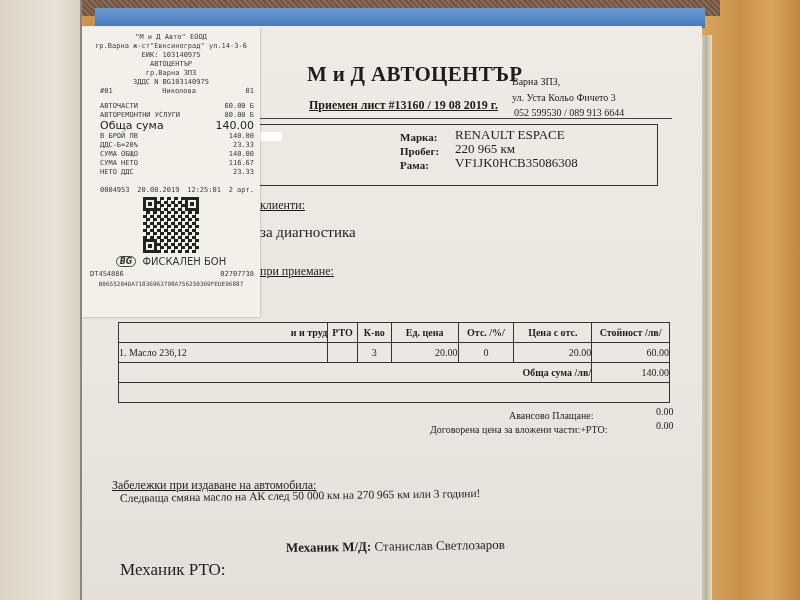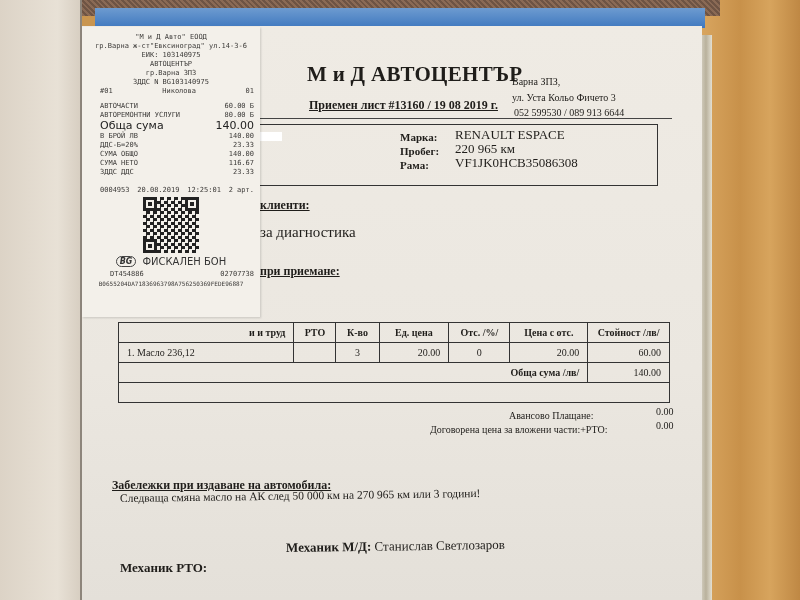--- a/index.html
+++ b/index.html
@@ -31,26 +31,26 @@
   .doc-title { position: absolute; left: 227px; top: 72px; font-size: 12px; font-weight: bold; text-decoration: underline; }
   .header-rule { position: absolute; left: 0; top: 92px; width: 590px; height: 1px; background: #444; }
 
   .vehicle-box { position: absolute; left: 38px; top: 98px; width: 536px; height: 60px;
     border: 1px solid #333; }
   .redact { position: absolute; left: 170px; top: 106px; width: 30px; height: 9px; background: #fff; }
   .zero-frag { position: absolute; left: 168px; top: 116px; font-size: 12px; }
   .v-labels { position: absolute; left: 318px; top: 104px; font-size: 11px; font-weight: bold; line-height: 14px; }
   .v-values { position: absolute; left: 373px; top: 102px; font-size: 13px; line-height: 14px; }
 
-  .section-h { position: absolute; font-size: 12px; font-weight: bold; text-decoration: underline; }
+  .section-h { position: absolute; font-size: 12px; font-weight: normal; text-decoration: underline; }
   .plain { position: absolute; font-size: 15px; }
 
   table.items { position: absolute; left: 36px; top: 296px; width: 552px; border-collapse: collapse;
     font-size: 10px; }
-  table.items td, table.items th { border: 1px solid #333; padding: 0 8px; height: 19px; }
+  table.items td, table.items th { border: 1px solid #333; padding: 0 0; height: 19px; }
   table.items th { font-weight: bold; font-size: 10px; }
   .r { text-align: right; } .c { text-align: center; }
   .empty-row td { height: 20px; }
 
   .totals { position: absolute; font-size: 10px; }
 
   
   .receipt { position: absolute; left: 82px; top: 27px; width: 178px; height: 290px;
     background: #f3f0ea; color: #3c3a38;
     font-family: "DejaVu Sans Mono", monospace; font-size: 7px; line-height: 9px;
@@ -135,21 +135,21 @@
     </table>
 
   <div class="totals" style="left:427px; top:384px;">Авансово Плащане:</div>
   <div class="totals" style="left:574px; top:380px;">0.00</div>
   <div class="totals" style="left:348px; top:398px;">Договорена цена за вложени части:+РТО:</div>
   <div class="totals" style="left:574px; top:394px;">0.00</div>
 
   <div class="section-h" style="left:30px; top:452px;">Забележки при издаване на автомобила:</div>
   <div class="plain" style="left:38px; top:466px; font-size:11.5px; transform: rotate(-0.8deg); transform-origin: left;">Следваща смяна масло на АК след 50 000 км на 270 965 км или 3 години!</div>
 
-  <div class="section-h" style="left:38px; top:534px; text-decoration:none; font-size:13px;">Механик РТО:</div>
+  <div class="section-h" style="left:38px; top:534px; text-decoration:none; font-size:17px;">Механик РТО:</div>
   <div style="position:absolute; left:204px; top:514px; font-size:13px; transform: rotate(-0.8deg); transform-origin:left;">
     <b>Механик М/Д:</b>
     <span>Станислав Светлозаров</span>
   </div>
 </div>
 
 <div class="receipt">
   <div style="height:6px;"></div>
   <div class="rc">"М и Д Авто" ЕООД</div>
   <div class="rc">гр.Варна ж-ст"Евксиноград" ул.14-3-6</div>
@@ -185,37 +185,37 @@
   </div>
   <div class="rrow">
     <span>СУМА ОБЩО</span>
     <span>140.00</span>
   </div>
   <div class="rrow">
     <span>СУМА НЕТО</span>
     <span>116.67</span>
   </div>
   <div class="rrow">
-    <span>ЗДДС ДДС</span>
+    <span>НЕТО ДДС</span>
     <span>23.33</span>
   </div>
   <div style="height:9px;"></div>
   <div class="rrow">
     <span>0004953</span>
     <span>20.08.2019</span>
     <span>12:25:01</span>
     <span>2 арт.</span>
   </div>
   <div class="qr">
     <div class="f" style="left:0; top:0;"></div>
     <div class="f" style="right:0; top:0;"></div>
     <div class="f" style="left:0; bottom:0;"></div>
   </div>
   <div class="fiscal">
     <span class="bg-logo">BG</span>
     <span>ФИСКАЛЕН БОН</span>
   </div>
-  <div class="rrow" style="padding-left:28px; margin-top:3px;">
+  <div class="rrow" style="padding-left:8px; margin-top:3px;">
     <span>DT454886</span>
     <span>02707738</span>
   </div>
   <div class="rc" style="font-size:6px;">B0655204DA71836963798A756250369FEDE96887</div>
 </div>
 
 </body></html>

